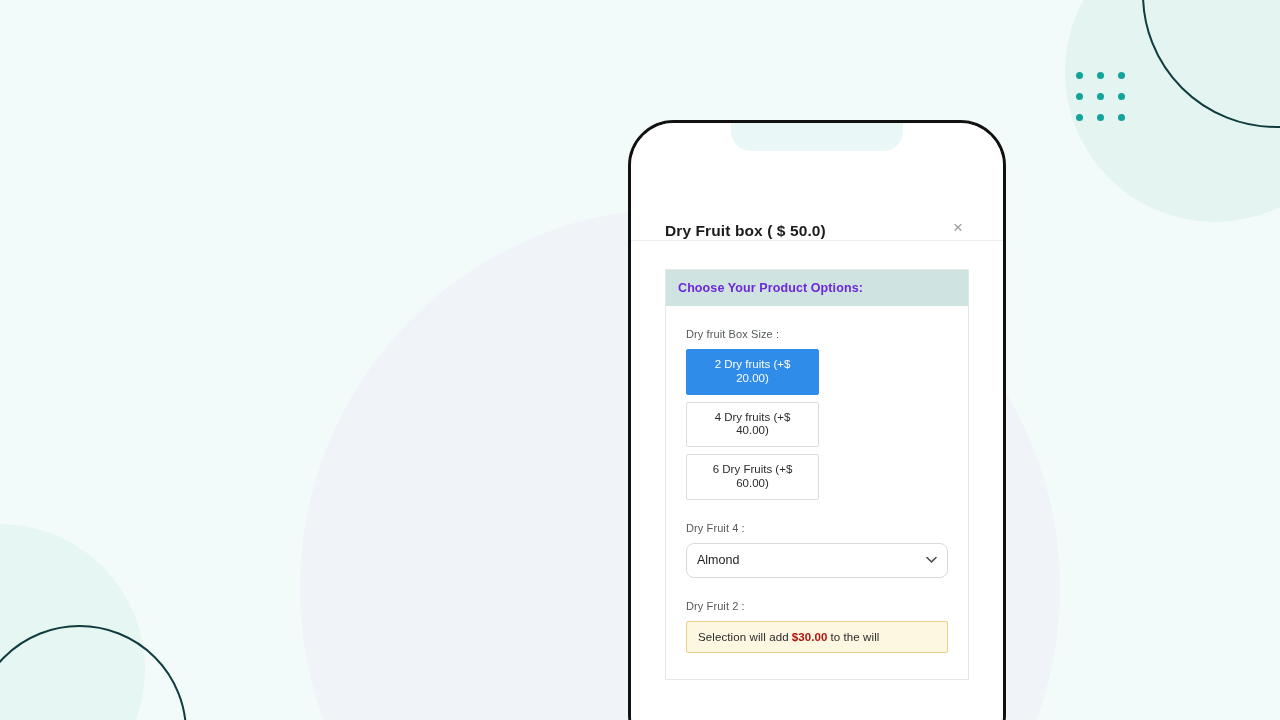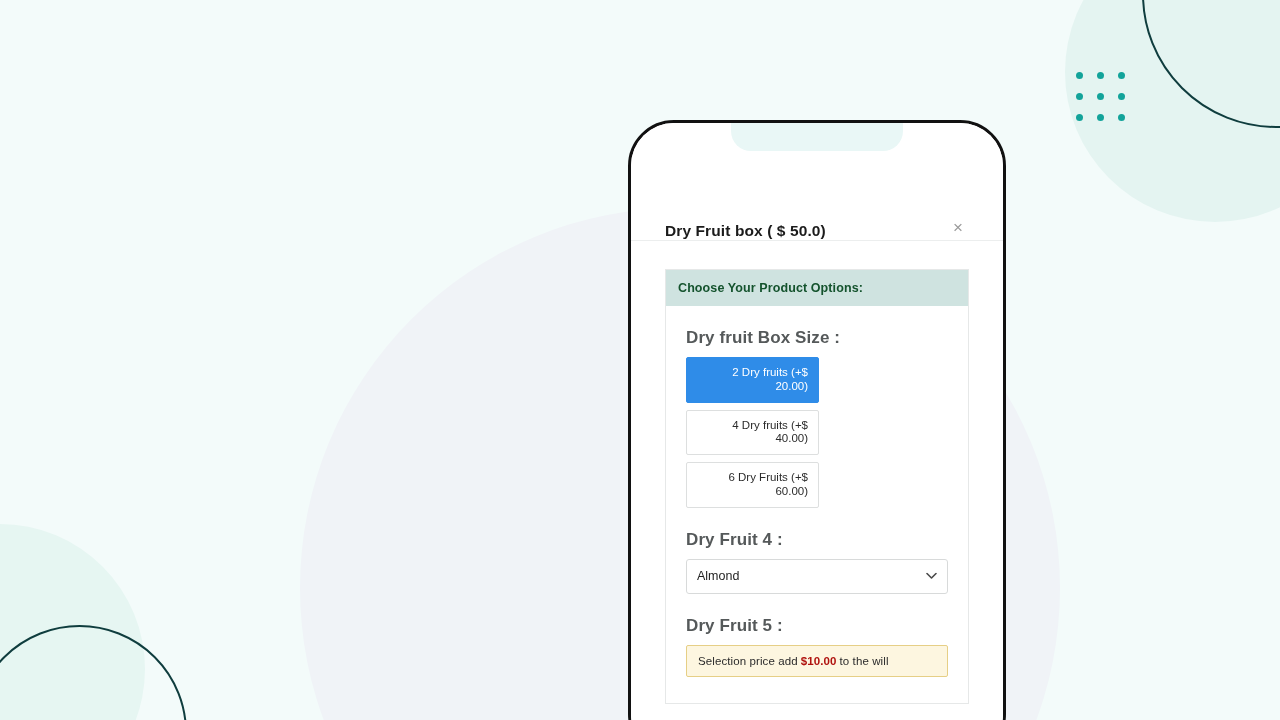--- a/index.html
+++ b/index.html
@@ -149,65 +149,64 @@
 
   .options-card {
     border: 1px solid #e6e8e8;
     background: #fff;
   }
   .options-card-head {
     background: #cfe3e0;
     padding: 11px 12px 11px 12px;
     font-size: 12.5px;
     font-weight: bold;
-    color: #14532d;
+    color: #6d28d9;
     letter-spacing: .1px;
   }
   .options-card-body { padding: 22px 20px 26px 20px; }
 
   .field-label {
-    font-size: 17px;
+    font-size: 11px;
     color: #55595a;
     margin-bottom: 9px;
     letter-spacing: .1px;
-    font-weight: bold;
   }
 
   .swatch-list { margin-bottom: 22px; }
   .swatch {
     display: block;
     width: 133px;
     padding: 8px 10px;
     margin-bottom: 7px;
     font-size: 11.5px;
     border: 1px solid #dddfdf;
     background: #fff;
     color: #2b2b2b;
     border-radius: 2px;
-    text-align: right;
+    text-align: center;
     cursor: pointer;
     font-family: "Liberation Sans", sans-serif;
     line-height: 1.2;
   }
   .swatch.is-selected {
     background: #2f8ce8;
     border-color: #2f8ce8;
     color: #fff;
   }
 
   .select-wrap {
     position: relative;
     margin-bottom: 22px;
   }
   .select-box {
     width: 100%;
     height: 35px;
     border: 1px solid #d8dada;
     background: #fff;
-    border-radius: 3px;
+    border-radius: 8px;
     display: flex;
     align-items: center;
     padding: 0 30px 0 10px;
     font-size: 12.5px;
     color: #1e1e1e;
     cursor: pointer;
   }
   .chevron {
     position: absolute;
     right: 11px; top: 50%;
@@ -284,24 +283,24 @@
               <div class="field-label">Dry Fruit 4 :</div>
               <div class="select-wrap">
                 <div class="select-box">Almond</div>
                 <span class="chevron">
                   <svg width="11" height="7" viewBox="0 0 11 7">
                       <path d="M1 1l4.5 4.5L10 1" fill="none" stroke="#4a4a4a" stroke-width="1.6" stroke-linecap="round" stroke-linejoin="round"></path>
                     </svg>
                 </span>
               </div>
 
-              <div class="field-label">Dry Fruit 5 :</div>
+              <div class="field-label">Dry Fruit 2 :</div>
 
               <div class="price-note">
-                <span>Selection price add</span><span class="amount">$10.00</span><span>to the will</span>
+                <span>Selection will add</span><span class="amount">$30.00</span><span>to the will</span>
               </div>
 
             </div>
           </div>
         </div>
 
       </div>
     </div>
   </div>
 

